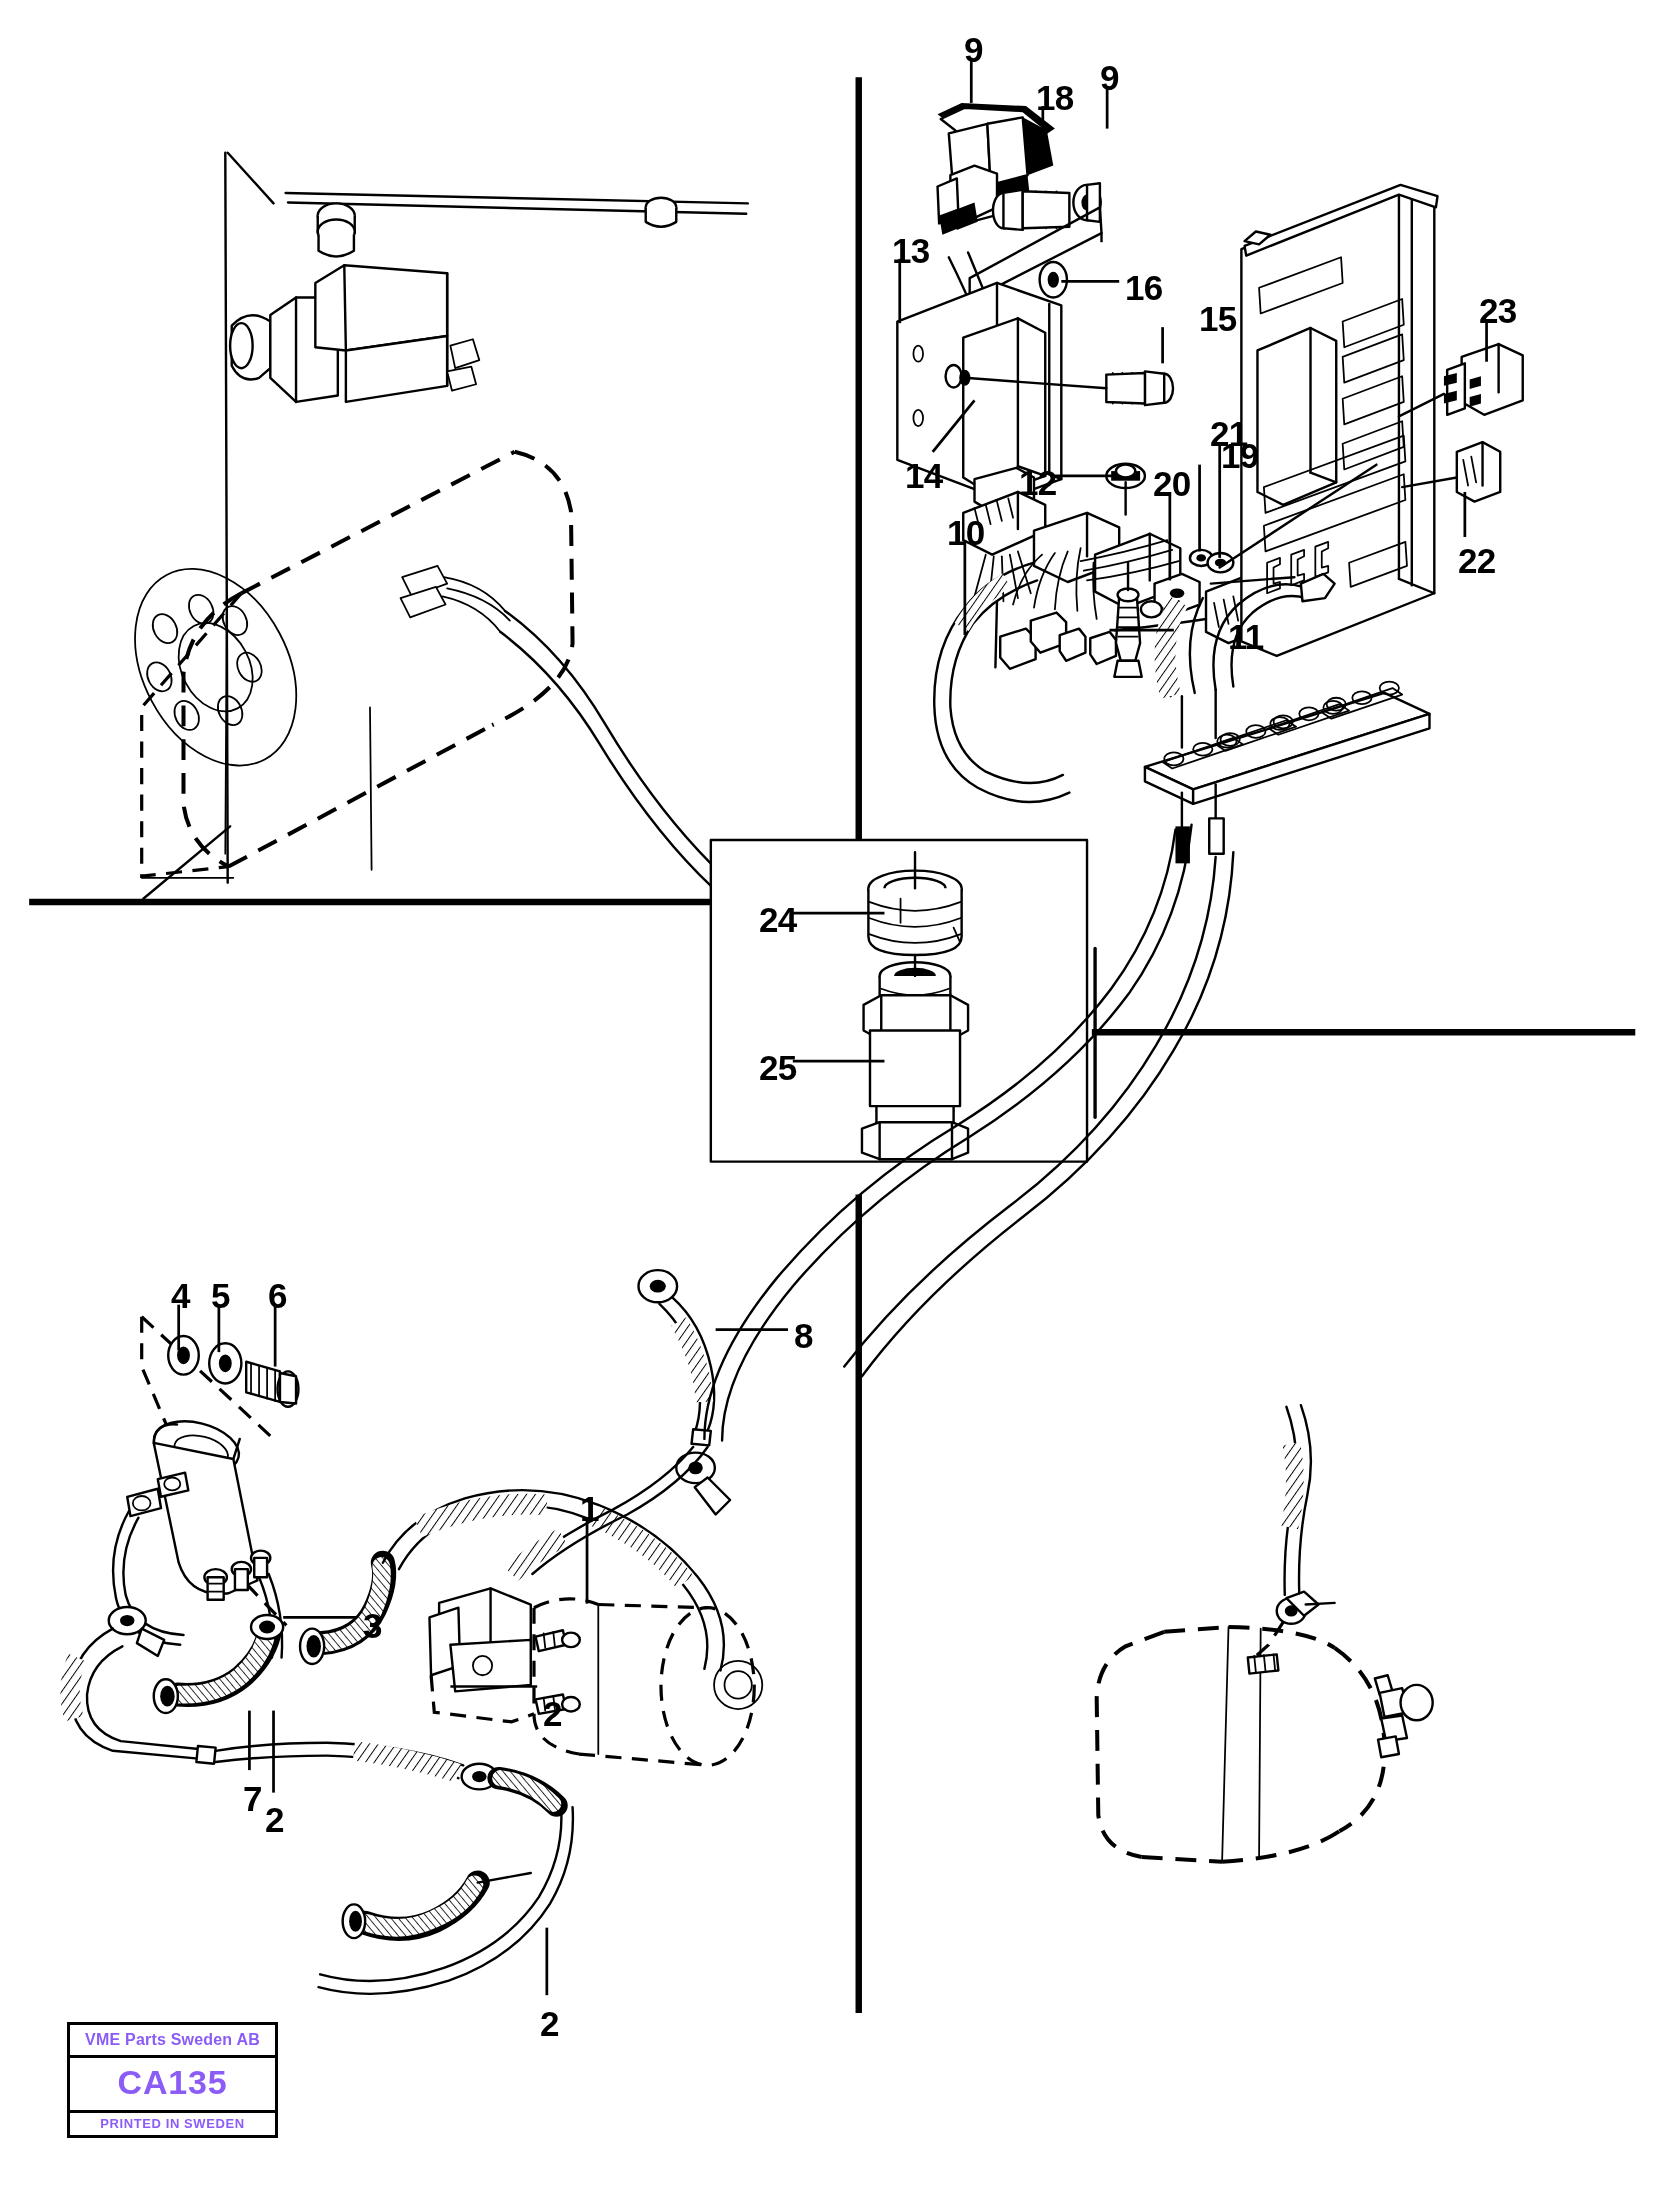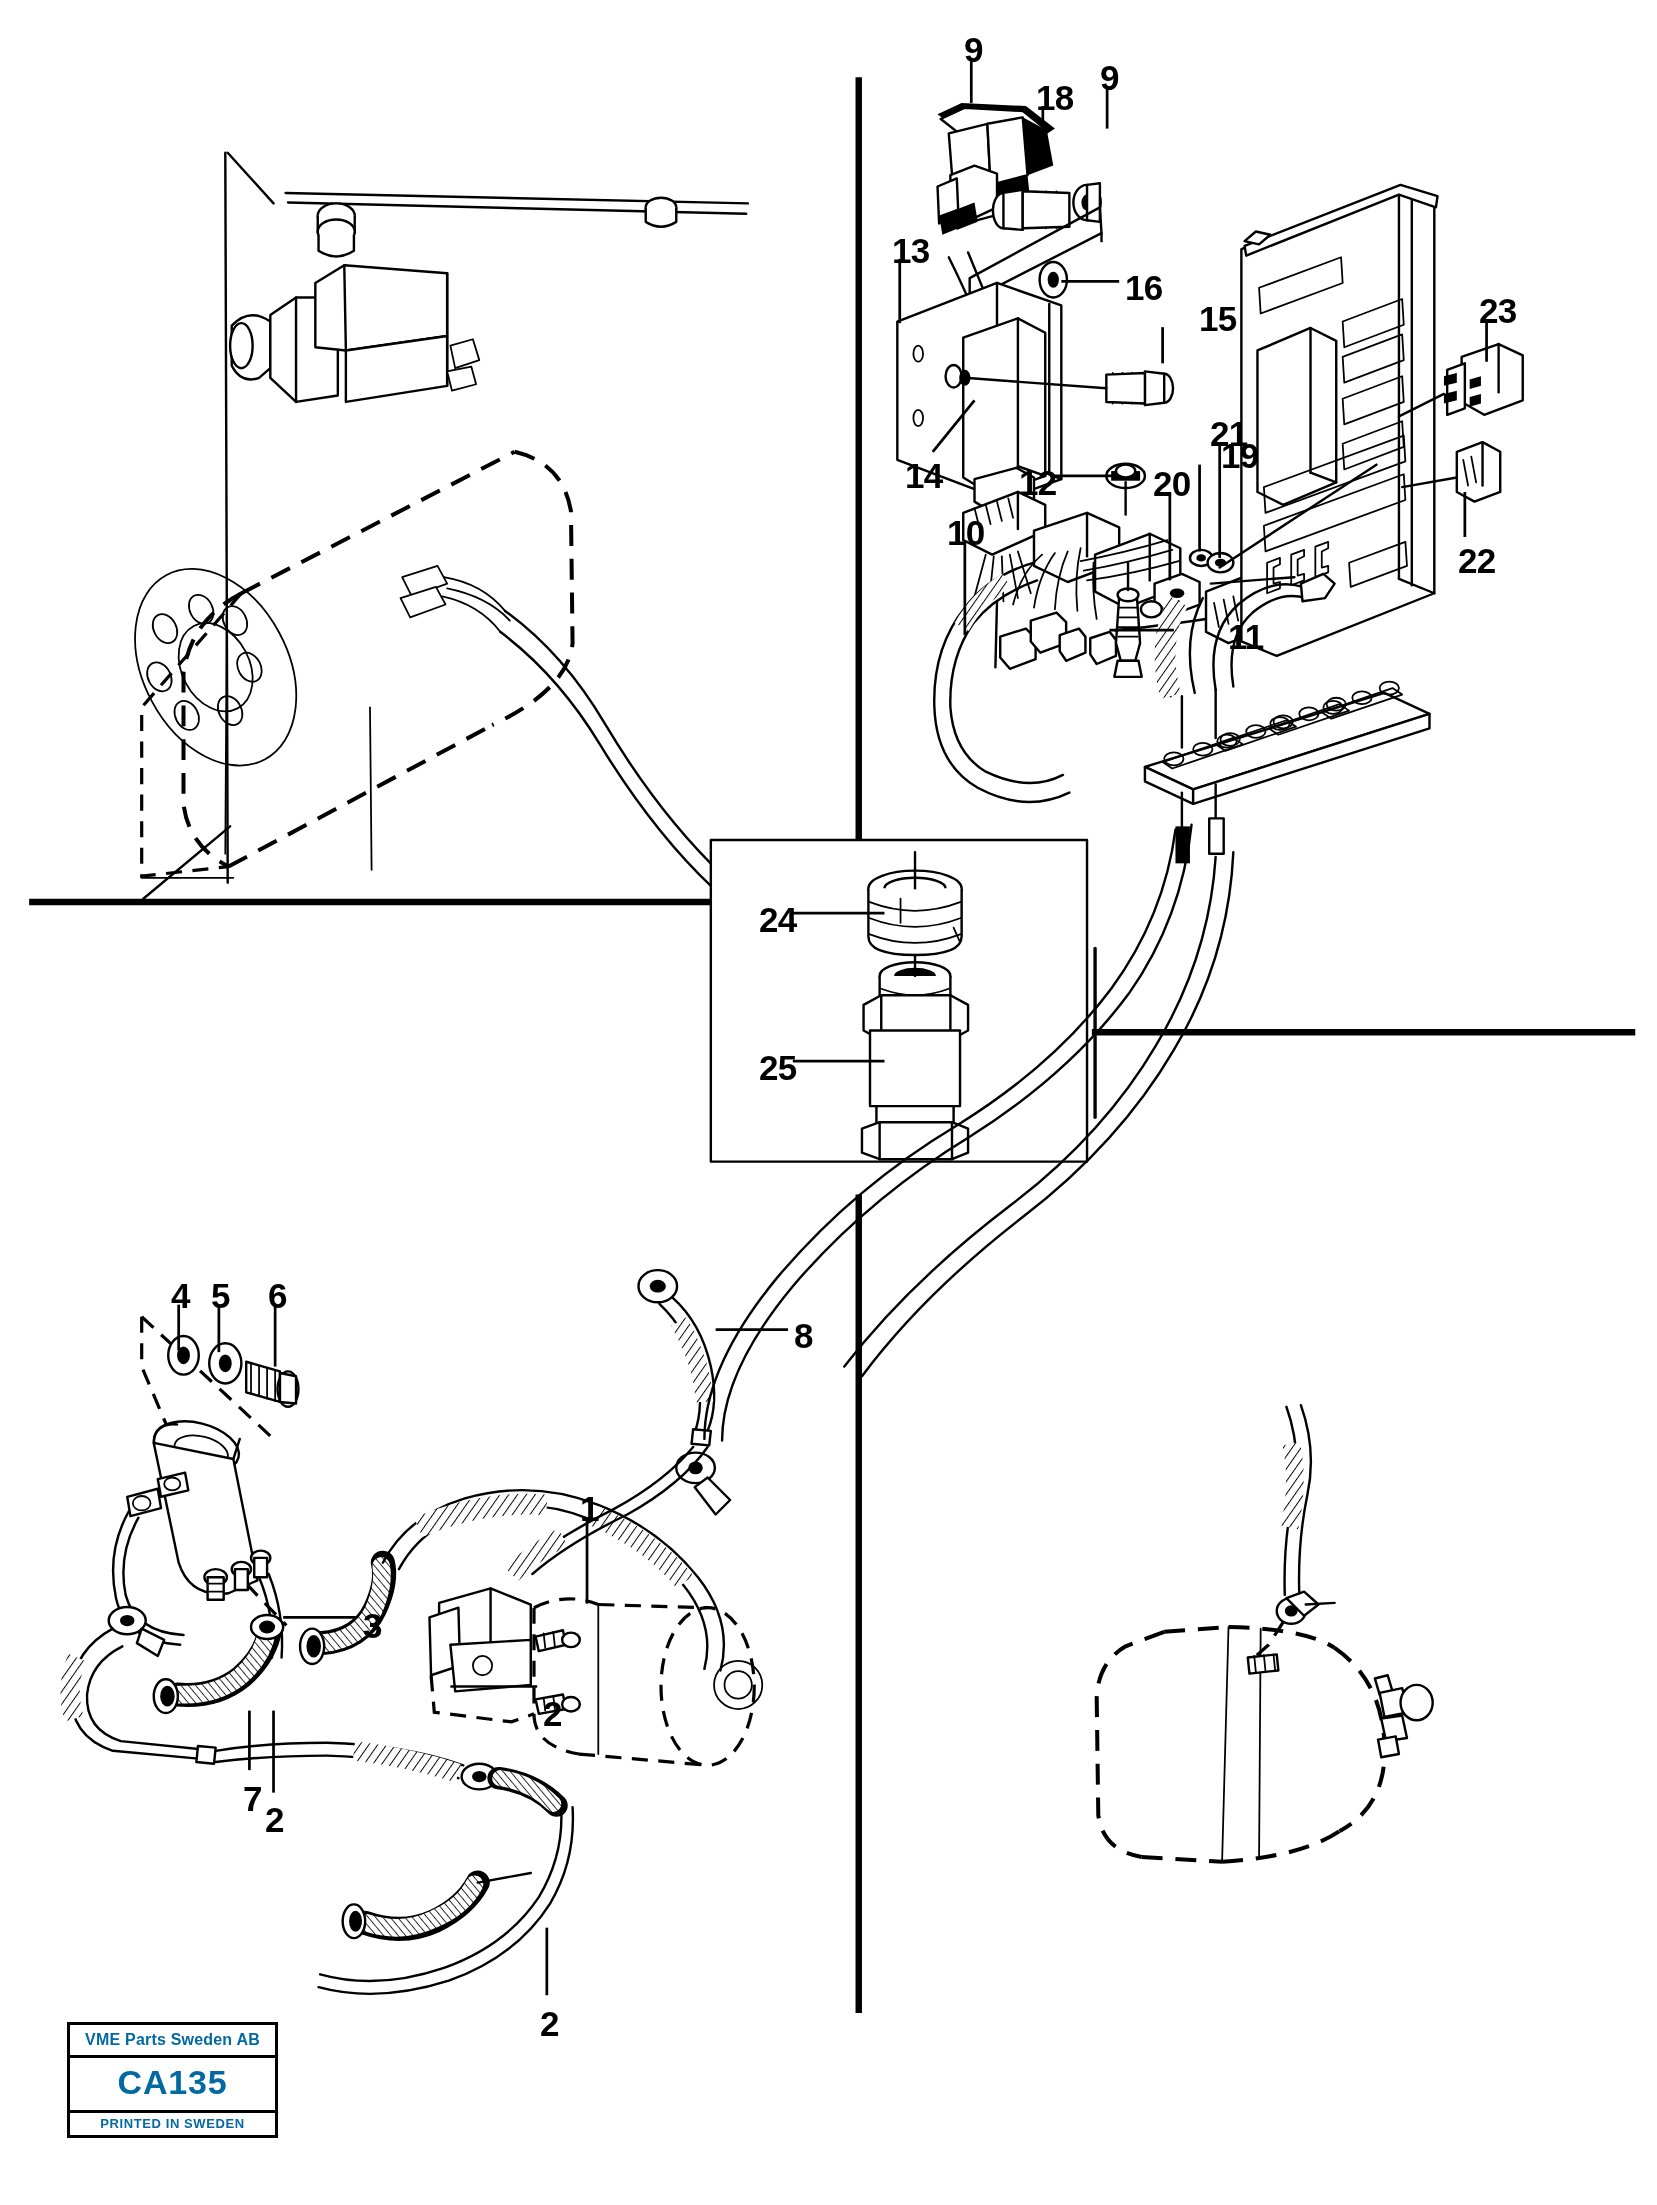--- a/index.html
+++ b/index.html
@@ -42,21 +42,21 @@
     left: 67px;
     top: 2022px;
     width: 211px;
     border: 3.2px solid #000;
     background: #fff;
     box-sizing: border-box;
   }
   #title-block .tb-row {
     border-bottom: 3.2px solid #000;
     text-align: center;
-    color: #0369a1;
+    color: #8b5cf6;
     box-sizing: border-box;
   }
   #title-block .tb-row:last-child { border-bottom: none; }
   .tb-maker {
     font-size: 16px;
     font-weight: bold;
     padding: 5.6px 1.6px 6.4px 1.6px;
     letter-spacing: 0.2px;
   }
   .tb-code {

